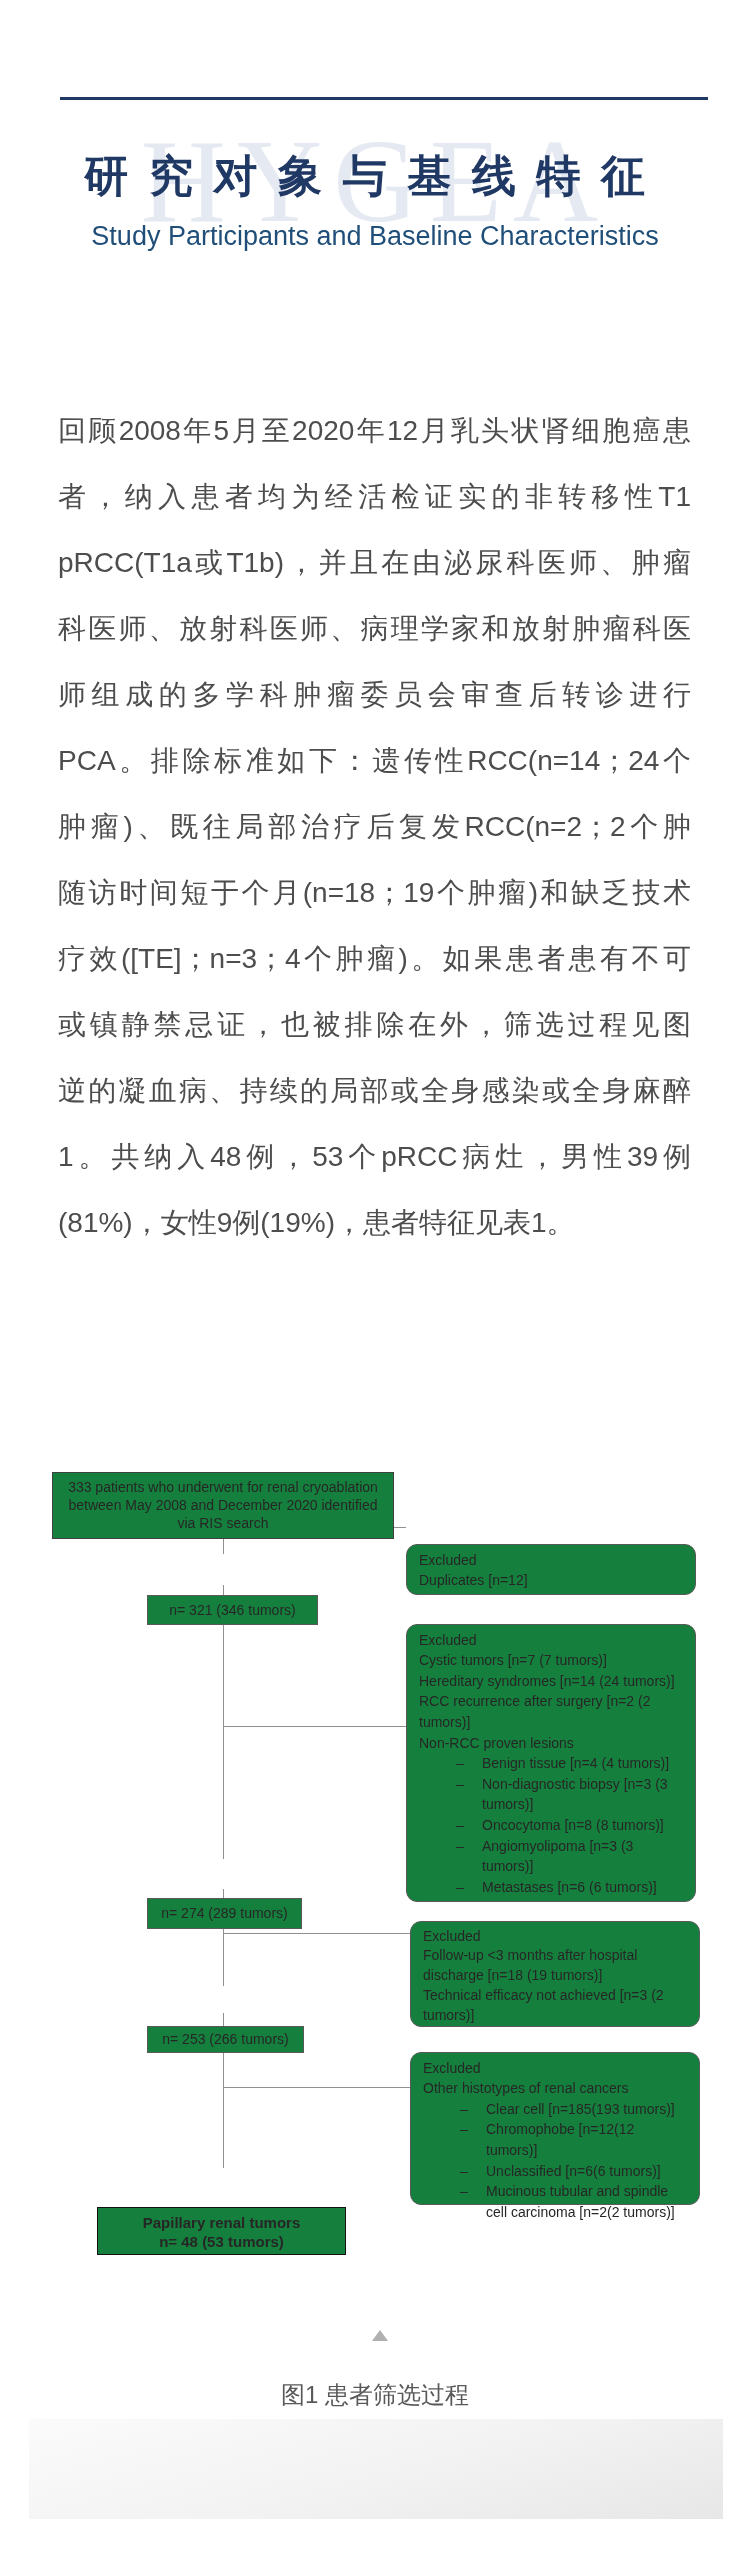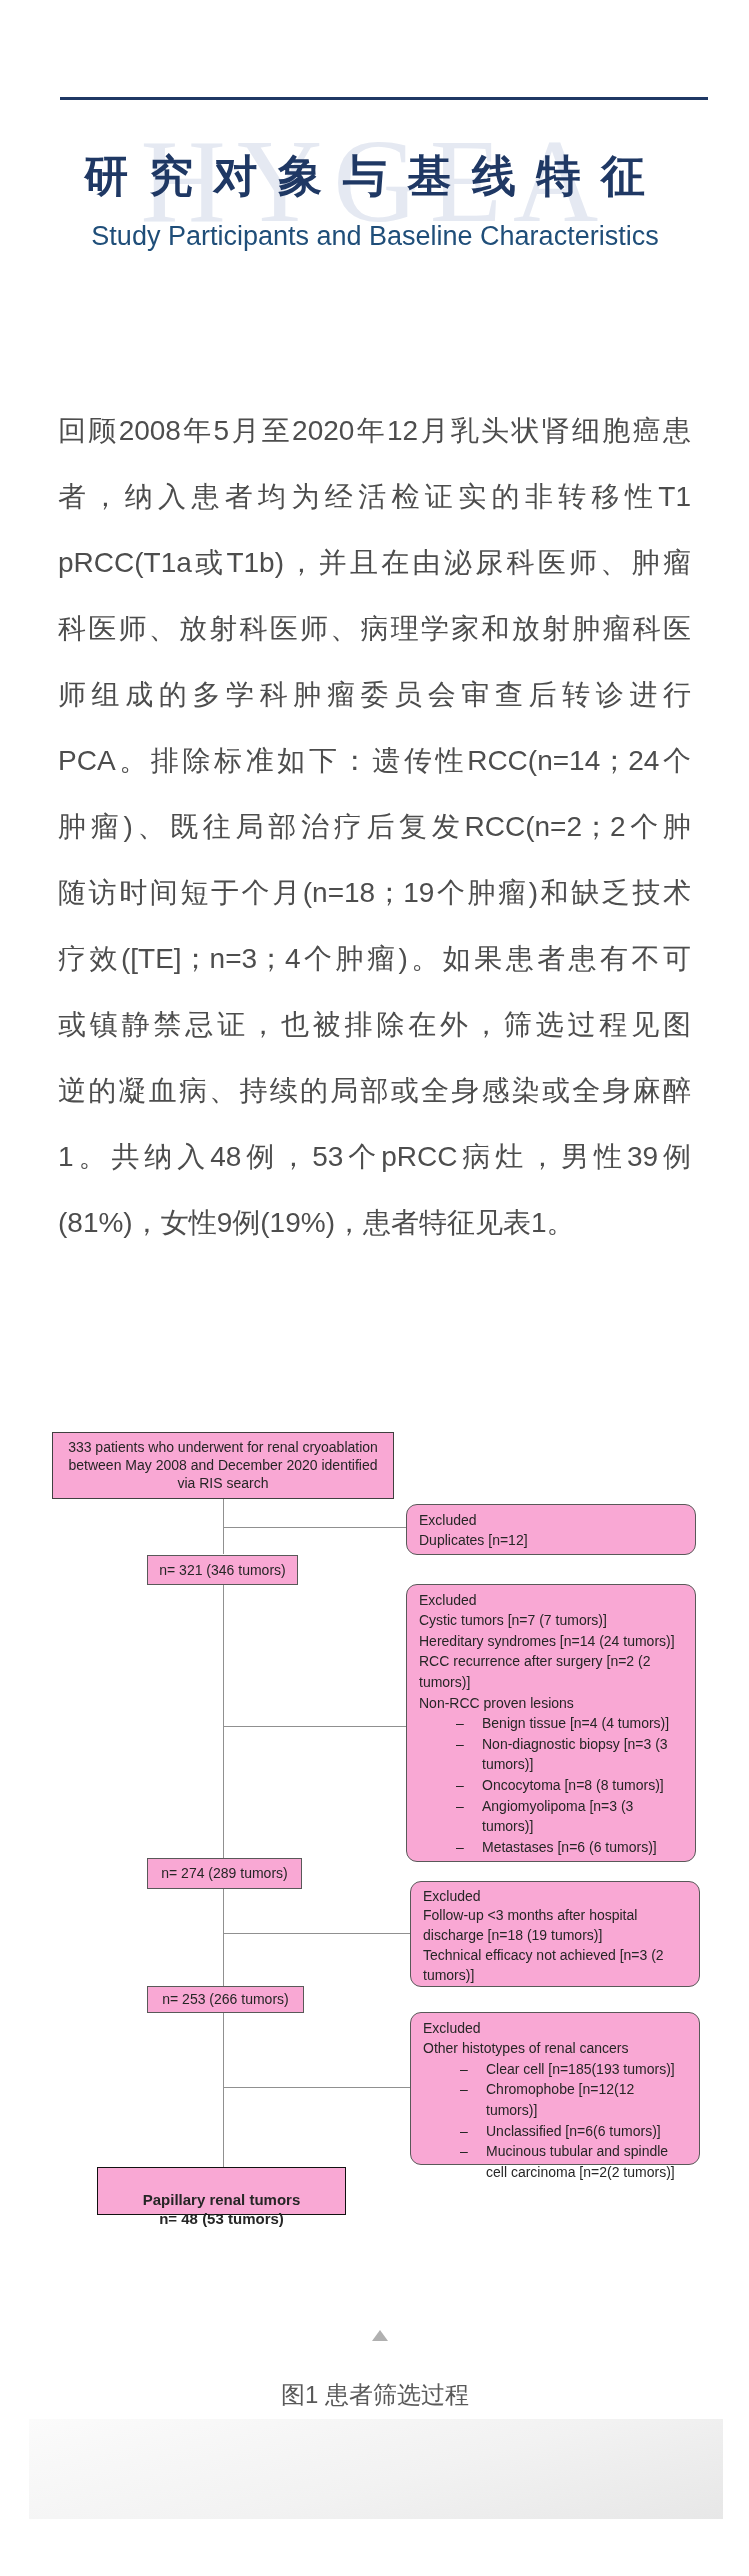--- a/index.html
+++ b/index.html
@@ -41,32 +41,32 @@
     text-align:justify; text-align-last:justify; white-space:nowrap;
   }
   .pline.last { text-align:left; text-align-last:left; }
 
   
   .fc { position:absolute; left:0; top:0; width:750px; height:2576px; pointer-events:none; }
   .fc * { pointer-events:auto; }
   .vline { position:absolute; width:0.9px; background:#909090; }
   .hline { position:absolute; height:0.9px; background:#909090; }
   .fcbox {
-    position:absolute; background:#f9a8d4; border:0.9px solid #595959;
-    font-size:14px; color:#262626; line-height:20.6px;
+    position:absolute; background:#15803d; border:0.9px solid #595959;
+    font-size:14px; color:#262626; line-height:20.6px;margin-top:40px;
   }
   .fcbox.topbox {
     border:1.9px solid #404040; text-align:center;
     padding:4.7px 9.4px 0 9.4px; line-height:18px;
   }
   .fcbox.nbox { text-align:center; display:flex; align-items:center; justify-content:center; }
   .fcbox.excl { padding:4.7px 11.2px 0 12px;border-radius:11px; }
   .fcbox.papbox {
     border:1.9px solid #111111; font-weight:700; text-align:center;
-    padding-top:22px; line-height:19px; font-size:15px;
+    padding-top:5px; line-height:19px; font-size:15px;
   }
   .dash-row { display:flex; padding-left:37px; }
   .dash-row .dash { width:26px; flex:0 0 26px; }
   .dash-row .itx { flex:1 1 auto; }
 
   
   .tri {
     position:absolute; left:372px; top:2330px; width:0; height:0;
     border-left:8.4px solid transparent; border-right:8.4px solid transparent;
     border-bottom:11.2px solid #b0b0b0; cursor:pointer;
@@ -117,21 +117,21 @@
     <div class="hline" style="left:223px; top:1933px; width:187px;"></div>
     <div class="hline" style="left:223px; top:2087px; width:187px;"></div>
 
     <div class="fcbox topbox" style="left:52px; top:1432px; width:342px; height:67px;">333 patients who underwent for renal cryoablation between May 2008 and December 2020 identified via RIS search</div>
 
     <div class="fcbox excl" style="left:406px; top:1504px; width:290px; height:51px;">
       <div>Excluded</div>
       <div>Duplicates [n=12]</div>
     </div>
 
-    <div class="fcbox nbox" style="left:147px; top:1555px; width:151px; height:30px;">n= 321 (346 tumors)</div>
+    <div class="fcbox nbox" style="left:147px; top:1555px; width:171px; height:30px;">n= 321 (346 tumors)</div>
 
     <div class="fcbox excl" style="left:406px; top:1584px; width:290px; height:278px;">
       <div>Excluded</div>
       <div>Cystic tumors [n=7 (7 tumors)]</div>
       <div>Hereditary syndromes [n=14 (24 tumors)]</div>
       <div>RCC recurrence after surgery [n=2 (2 tumors)]</div>
       <div>Non-RCC proven lesions</div>
       <div class="dash-row">
         <span class="dash">–</span>
         <span class="itx">Benign tissue [n=4 (4 tumors)]</span>

